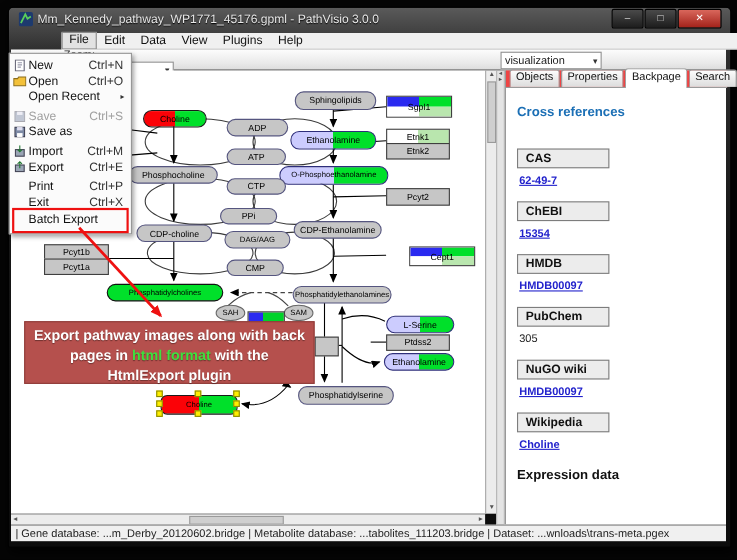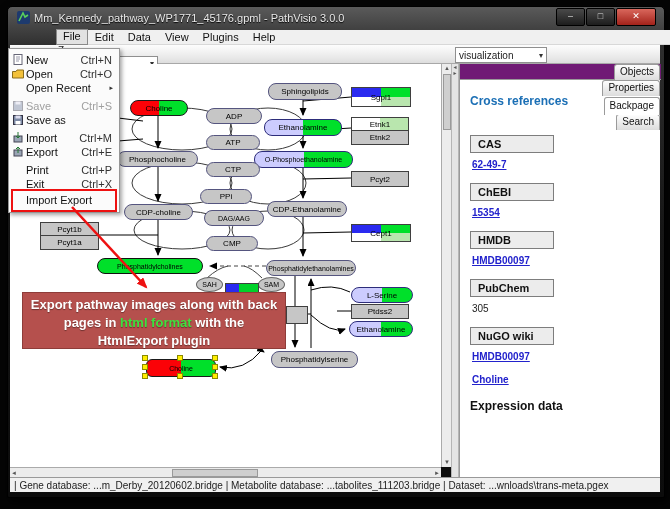--- a/index.html
+++ b/index.html
@@ -36,21 +36,21 @@
   
   .canvas{position:absolute;left:10px;top:64px;width:431px;height:403px;background:#fff;}
   .vscroll{position:absolute;left:441px;top:64px;width:10px;height:403px;background:#ececec;border-left:1px solid #aaa;box-sizing:border-box;}
   .vscroll .thumb{position:absolute;left:1px;top:10px;width:8px;height:56px;background:#cfcfcf;border:1px solid #9a9a9a;box-sizing:border-box;}
   .splitter{position:absolute;left:451px;top:64px;width:8px;height:413px;background:#e4e4e4;border-left:1px solid #b5b5b5;border-right:1px solid #b5b5b5;box-sizing:border-box;font-size:5px;color:#555;text-align:center;line-height:6px;}
   .hscroll{position:absolute;left:10px;top:467px;width:431px;height:10px;background:#ececec;border-top:1px solid #aaa;box-sizing:border-box;}
   .hscroll .thumb{position:absolute;left:162px;top:1px;width:86px;height:8px;background:#cfcfcf;border:1px solid #9a9a9a;box-sizing:border-box;}
   .sb-arrow{position:absolute;font-size:6px;color:#555;line-height:9px;}
   
   .side-panel{position:absolute;left:459px;top:64px;width:201px;height:413px;background:#fff;border-left:1px solid #999;box-sizing:border-box;}
-  .tabbar{position:absolute;left:0;top:0;width:201px;height:16px;background:#701a75;border-bottom:1px solid #9a9a9a;display:flex;align-items:flex-end;padding-left:3px;box-sizing:border-box;flex-direction:column;}
+  .tabbar{position:absolute;left:0;top:0;width:201px;height:16px;background:#ef4444;border-bottom:1px solid #9a9a9a;display:flex;align-items:flex-end;padding-left:3px;box-sizing:border-box;}
   .tab{font-size:10px;color:#111;background:linear-gradient(#fdfdfd,#dcdcdc);border:1px solid #9a9a9a;border-bottom:none;
     border-radius:3px 3px 0 0;padding:1px 5px 2px;margin-right:1px;height:12px;line-height:12px;}
   .tab.active{background:#fff;height:14px;line-height:14px;position:relative;top:1px;}
   .bp-content{position:absolute;left:0;top:16px;width:201px;height:397px;overflow:hidden;padding:0 0 0 10px;box-sizing:border-box;}
   .bp-heading{color:#1b6fb5;font-weight:bold;font-size:12px;margin:14px 0 26px 0;}
   .bp-section{margin-bottom:10px;}
   .bp-title{display:inline-block;min-width:68px;background:#ececec;border:1px solid #7d7d7d;font-weight:bold;font-size:11px;color:#111;padding:2px 7px;}
   .bp-val{display:block;margin:6px 0 12px 2px;font-size:10px;font-weight:bold;color:#2222cc;text-decoration:underline;}
   .bp-val.plain{color:#222;text-decoration:none;font-weight:normal;}
   .bp-footer{font-weight:bold;font-size:12px;color:#111;margin-top:14px;}
@@ -261,21 +261,21 @@
   <div class="met split-lg" style="left:349px;top:321px;width:62px;height:14px">Ethanolamine</div>
 
   <div class="gene tworow" style="left:351px;top:87px;width:58px;height:18px">
     <div class="row top"></div>
     <div class="row bot"></div>
     <span class="glabel">Sgpl1</span>
   </div>
   <div class="gene halfgreen" style="left:351px;top:117px;width:56px;height:13px">Etnk1</div>
   <div class="gene" style="left:351px;top:130px;width:56px;height:13px">Etnk2</div>
   <div class="gene" style="left:351px;top:171px;width:56px;height:14px">Pcyt2</div>
-  <div class="gene tworow" style="left:351px;top:224px;width:58px;height:16px">
+  <div class="gene tworow" style="left:372px;top:224px;width:58px;height:16px">
     <div class="row top"></div>
     <div class="row bot"></div>
     <span class="glabel">Cept1</span>
   </div>
   <div class="gene" style="left:351px;top:304px;width:56px;height:13px">Ptdss2</div>
   <div class="gene" style="left:40px;top:222px;width:57px;height:13px">Pcyt1b</div>
   <div class="gene" style="left:40px;top:235px;width:57px;height:13px">Pcyt1a</div>
   <div class="gene" style="left:225px;top:283px;width:32px;height:11px;background:linear-gradient(90deg,#2a2af0 0 40%,#00d22a 40% 100%)"></div>
   <div class="gene" style="left:286px;top:306px;width:20px;height:16px"></div>
 
@@ -336,20 +336,21 @@
       </div>
       <div class="bp-section">
         <div class="bp-title">PubChem</div>
         <span class="bp-val plain">305</span>
       </div>
       <div class="bp-section">
         <div class="bp-title">NuGO wiki</div>
         <a class="bp-val">HMDB00097</a>
       </div>
       <div class="bp-section">
+        <div class="bp-title">Wikipedia</div>
         <a class="bp-val">Choline</a>
       </div>
       <div class="bp-footer">Expression data</div>
     </div>
   </div>
 
   <div class="statusbar">| Gene database: ...m_Derby_20120602.bridge | Metabolite database: ...tabolites_111203.bridge | Dataset: ...wnloads\trans-meta.pgex</div>
 
   <div class="file-menu">
     <div class="fm-row" style="top:18px">
@@ -421,21 +422,21 @@
       <span class="fm-label">Print</span>
       <span class="fm-short">Ctrl+P</span>
     </div>
     <div class="fm-row" style="top:128px">
       <span class="fm-icon"></span>
       <span class="fm-label">Exit</span>
       <span class="fm-short">Ctrl+X</span>
     </div>
     <div class="fm-row" style="top:144px">
       <span class="fm-icon"></span>
-      <span class="fm-label">Import Export</span>
+      <span class="fm-label">Batch Export</span>
     </div>
     <div class="batch-rect"></div>
   </div>
 
   <svg class="overlay" width="670" height="509">
     <path d="M72,207 L146,287" stroke="#ee1111" stroke-width="2.5" marker-end="url(#arrRed)"></path>
   </svg>
 
 </div>
 

